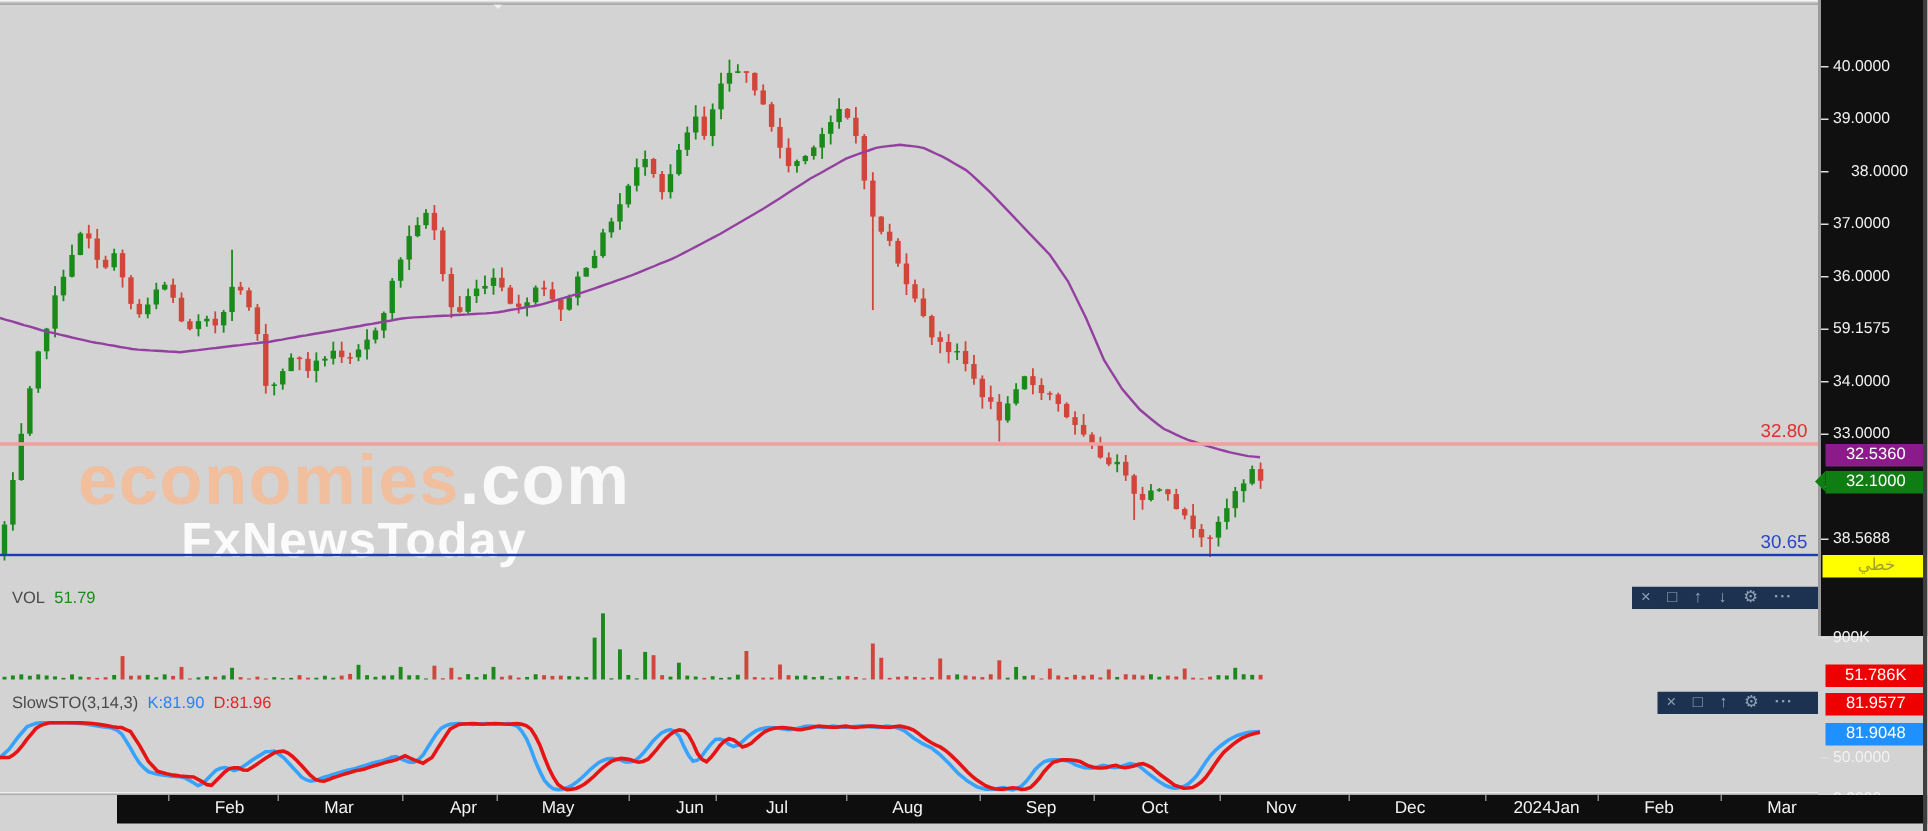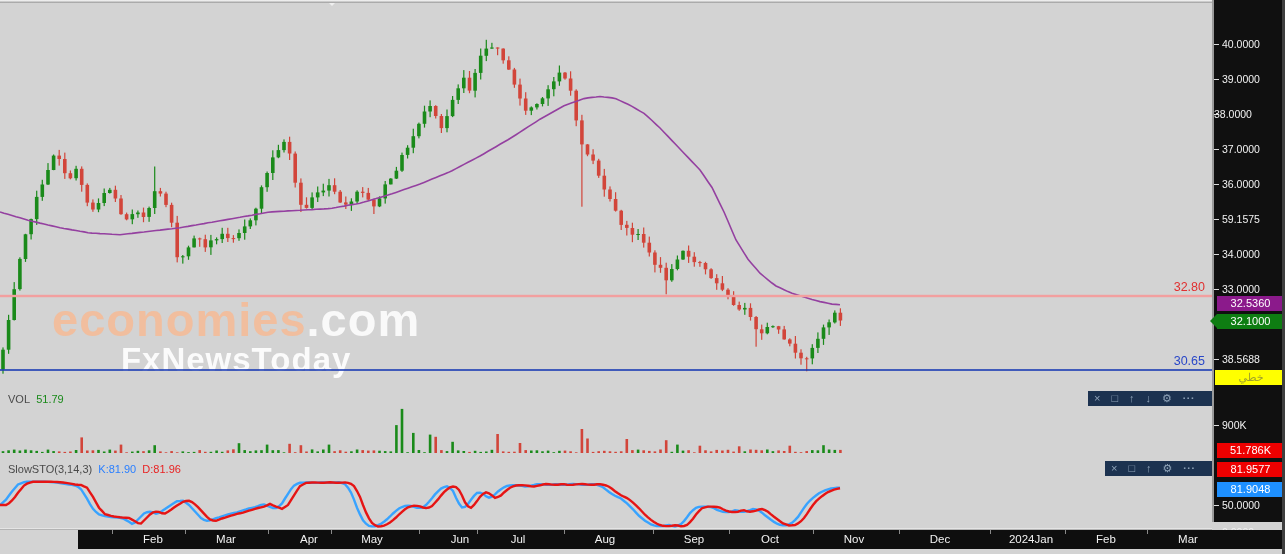--- a/index.html
+++ b/index.html
@@ -5,21 +5,21 @@
   html,body{margin:0;padding:0;background:#d3d3d3;}
   .window{position:relative;width:1285px;height:554px;overflow:hidden;background:#d3d3d3;
           font-family:"Liberation Sans",sans-serif;}
   .pane{position:absolute;left:0;overflow:hidden;}
   #price-pane{top:0;height:388px;width:1212px;}
   #vol-pane{top:391px;height:67px;width:1212px;}
   #sto-pane{top:461px;height:67px;width:1212px;}
   .sep{position:absolute;left:0;width:1212px;height:3px;background:linear-gradient(#fdfdfd,#9a9a9a);}
   .splitter-handle{position:absolute;left:326px;top:0;width:0;height:0;
        border-left:6px solid transparent;border-right:6px solid transparent;border-top:6px solid #efefef;}
-  #right-axis{position:absolute;left:1212px;top:0;width:73px;height:522px;background:#101010;
+  #right-axis{position:absolute;left:1212px;top:0;width:73px;height:424px;background:#101010;
        border-left:2px solid #9a9a9a;box-sizing:border-box;}
   #right-strip{position:absolute;left:1282px;top:0;width:3px;height:554px;background:#3f3f3f;}
   #bottom-axis{position:absolute;left:78px;top:530px;width:1207px;height:19px;background:#0e0e0e;}
   .axis-label{position:absolute;color:#f2f2f2;font-size:10.5px;white-space:nowrap;}
   .axis-tick{position:absolute;left:0;width:5px;height:1px;background:#ddd;}
   .month-label{position:absolute;top:3px;color:#f2f2f2;font-size:11.5px;transform:translateX(-50%);margin-left:28px;}
   .month-tick{position:absolute;top:0;width:1px;height:4px;background:#8a8a8a;}
   .badge{position:absolute;left:3px;width:67px;height:15px;line-height:15px;font-size:11px;
          color:#fff;text-align:center;white-space:nowrap;}
   .badge.arrow:before{content:'';position:absolute;left:-7px;top:0;border-top:7.5px solid transparent;
@@ -547,21 +547,21 @@
   </div>
 
   <div id="sep3" class="sep" style="top:528px;height:2px;"></div>
 
   <div id="right-axis">
       <div class="axis-tick" style="top:44px"></div>
       <div class="axis-label" style="left:8px;top:38px">40.0000</div>
       <div class="axis-tick" style="top:79px"></div>
       <div class="axis-label" style="left:8px;top:73px">39.0000</div>
       <div class="axis-tick" style="top:114px"></div>
-      <div class="axis-label" style="left:0;top:108px">38.0000</div>
+      <div class="axis-label" style="left:20px;top:108px">38.0000</div>
       <div class="axis-tick" style="top:149px"></div>
       <div class="axis-label" style="left:8px;top:143px">37.0000</div>
       <div class="axis-tick" style="top:184px"></div>
       <div class="axis-label" style="left:8px;top:178px">36.0000</div>
       <div class="axis-tick" style="top:219px"></div>
       <div class="axis-label" style="left:8px;top:213px">59.1575</div>
       <div class="axis-tick" style="top:254px"></div>
       <div class="axis-label" style="left:8px;top:248px">34.0000</div>
       <div class="axis-tick" style="top:289px"></div>
       <div class="axis-label" style="left:8px;top:283px">33.0000</div>

